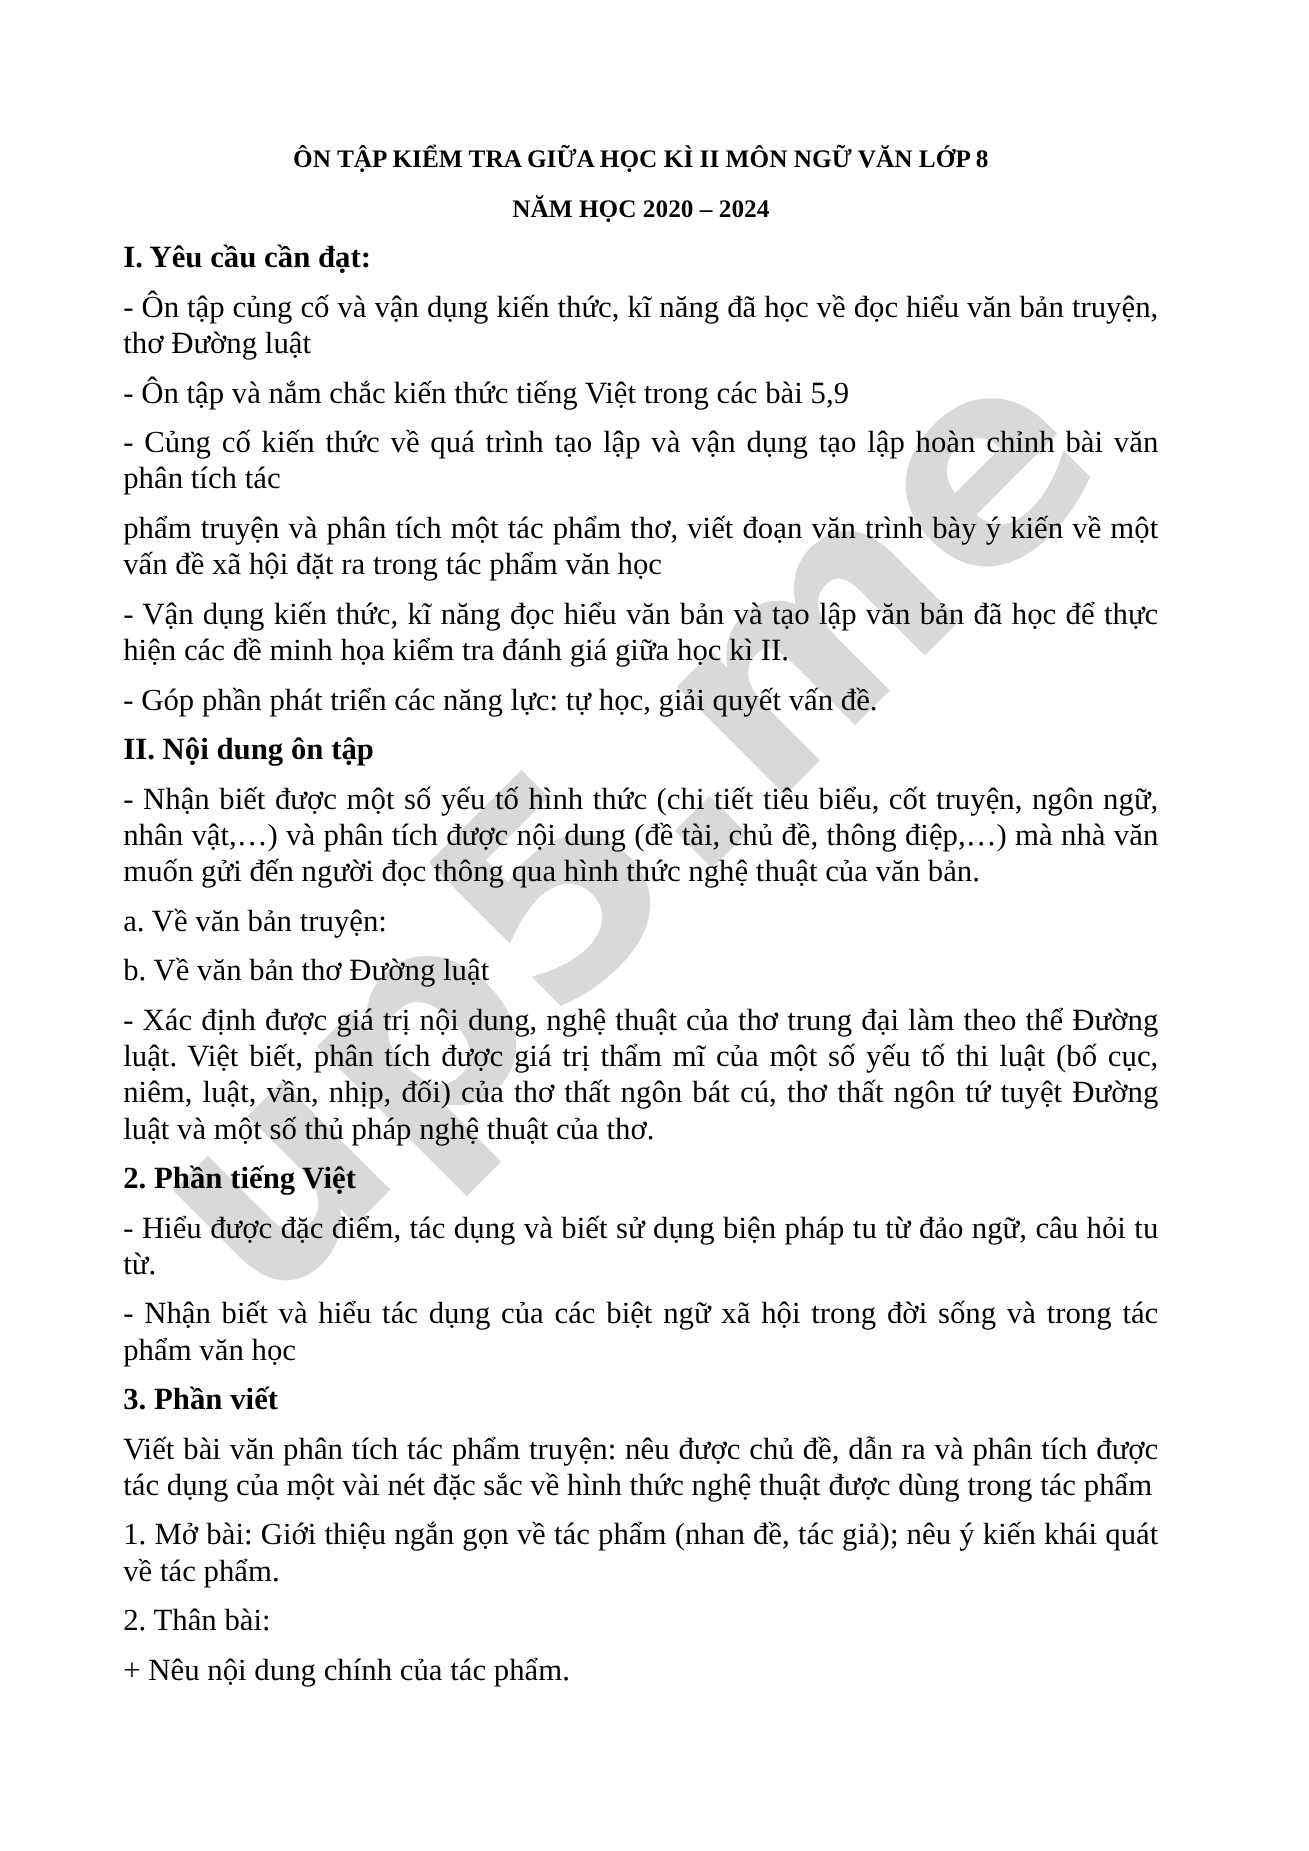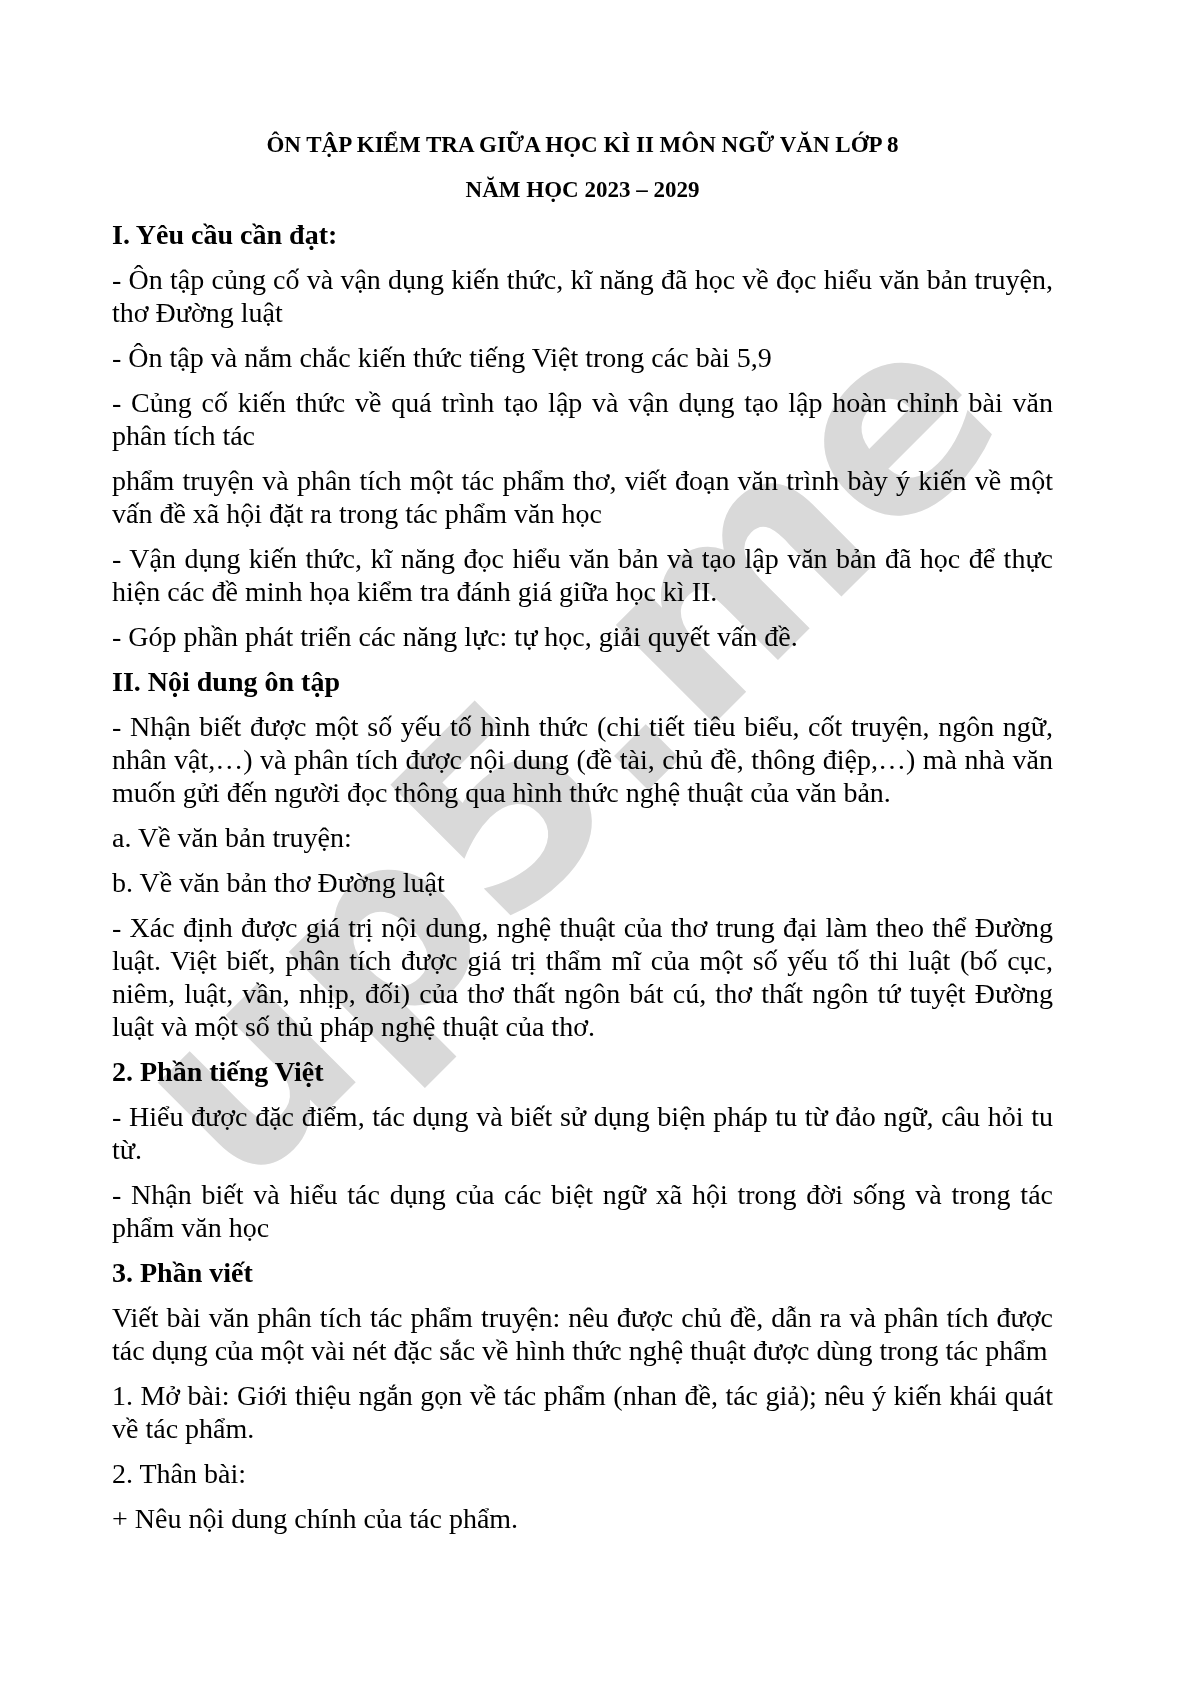--- a/index.html
+++ b/index.html
@@ -53,21 +53,21 @@
 </head>
 <body>
 
 <div class="page">
 
   <div class="watermark">up5.me</div>
 
   <div class="content">
 
     <p class="center">ÔN TẬP KIỂM TRA GIỮA HỌC KÌ II MÔN NGỮ VĂN LỚP 8</p>
-    <p class="center">NĂM HỌC 2023 – 2029</p>
+    <p class="center">NĂM HỌC 2020 – 2024</p>
 
     <p class="bold">I. Yêu cầu cần đạt:</p>
     <p>- Ôn tập củng cố và vận dụng kiến thức, kĩ năng đã học về đọc hiểu văn bản truyện, thơ Đường luật</p>
     <p>- Ôn tập và nắm chắc kiến thức tiếng Việt trong các bài 5,9</p>
     <p>- Củng cố kiến thức về quá trình tạo lập và vận dụng tạo lập hoàn chỉnh bài văn phân tích tác</p>
     <p>phẩm truyện và phân tích một tác phẩm thơ, viết đoạn văn trình bày ý kiến về một vấn đề xã hội đặt ra trong tác phẩm văn học</p>
     <p>- Vận dụng kiến thức, kĩ năng đọc hiểu văn bản và tạo lập văn bản đã học để thực hiện các đề minh họa kiểm tra đánh giá giữa học kì II.</p>
     <p>- Góp phần phát triển các năng lực: tự học, giải quyết vấn đề.</p>
 
     <p class="bold">II. Nội dung ôn tập</p>

